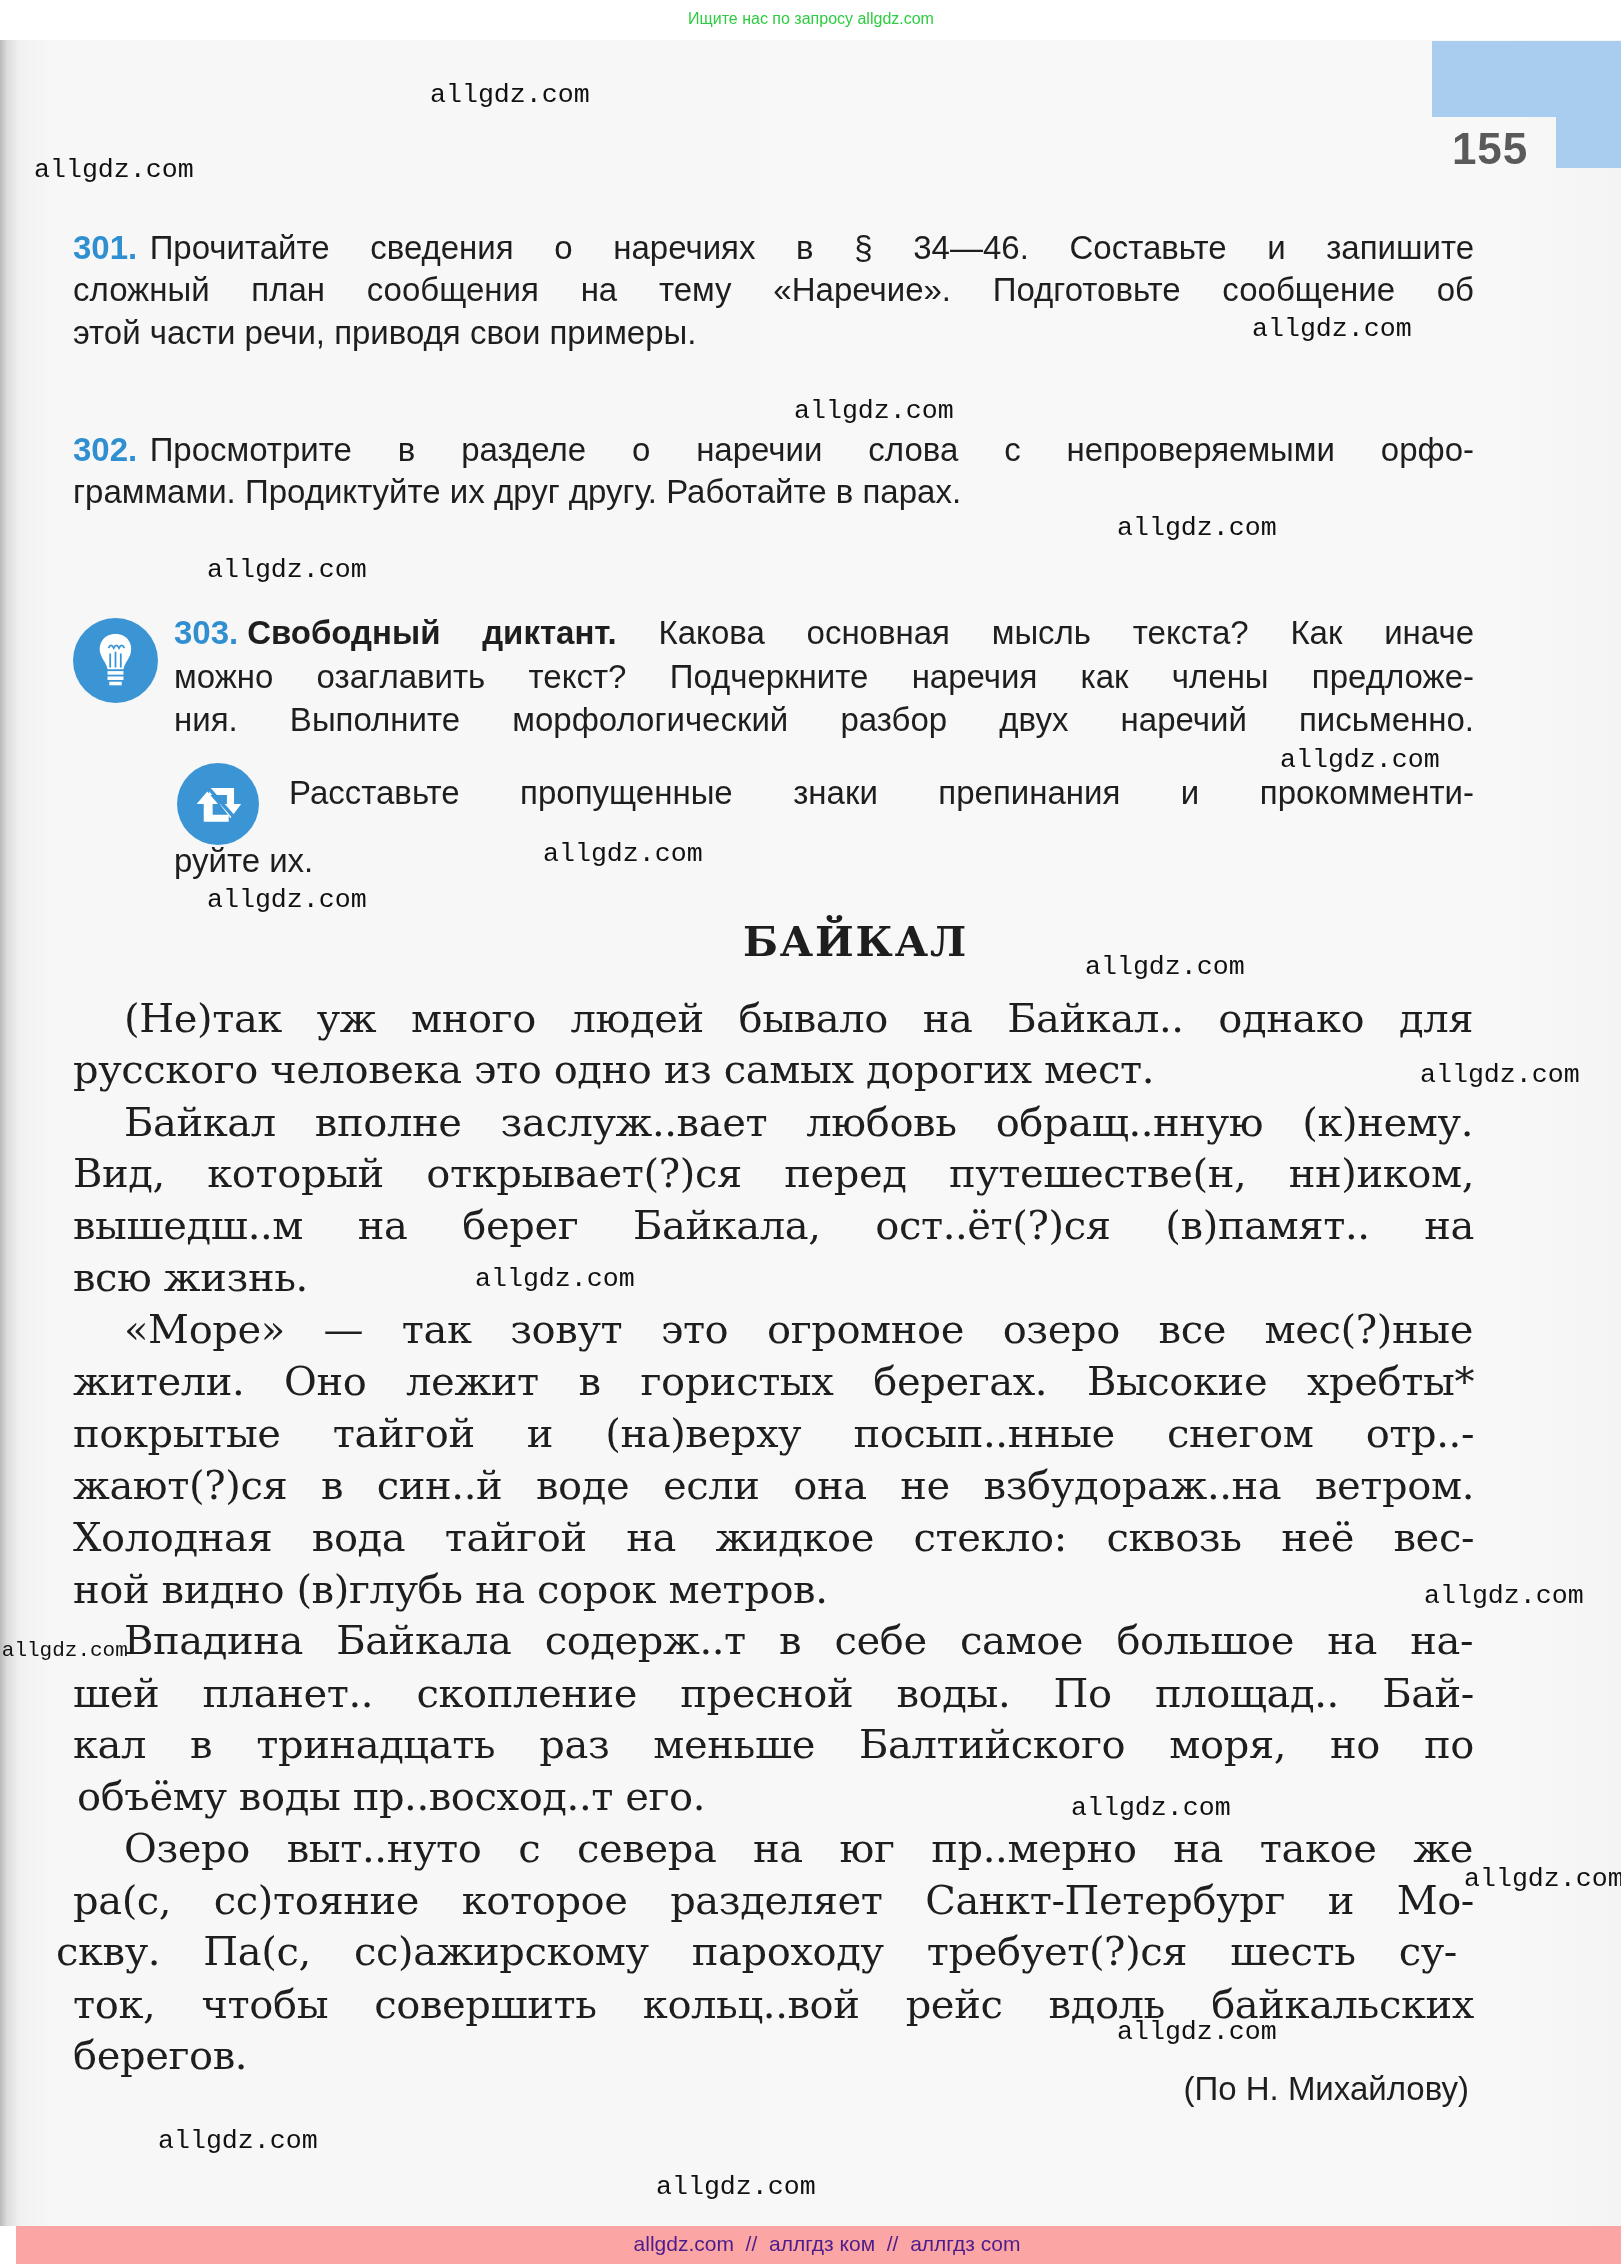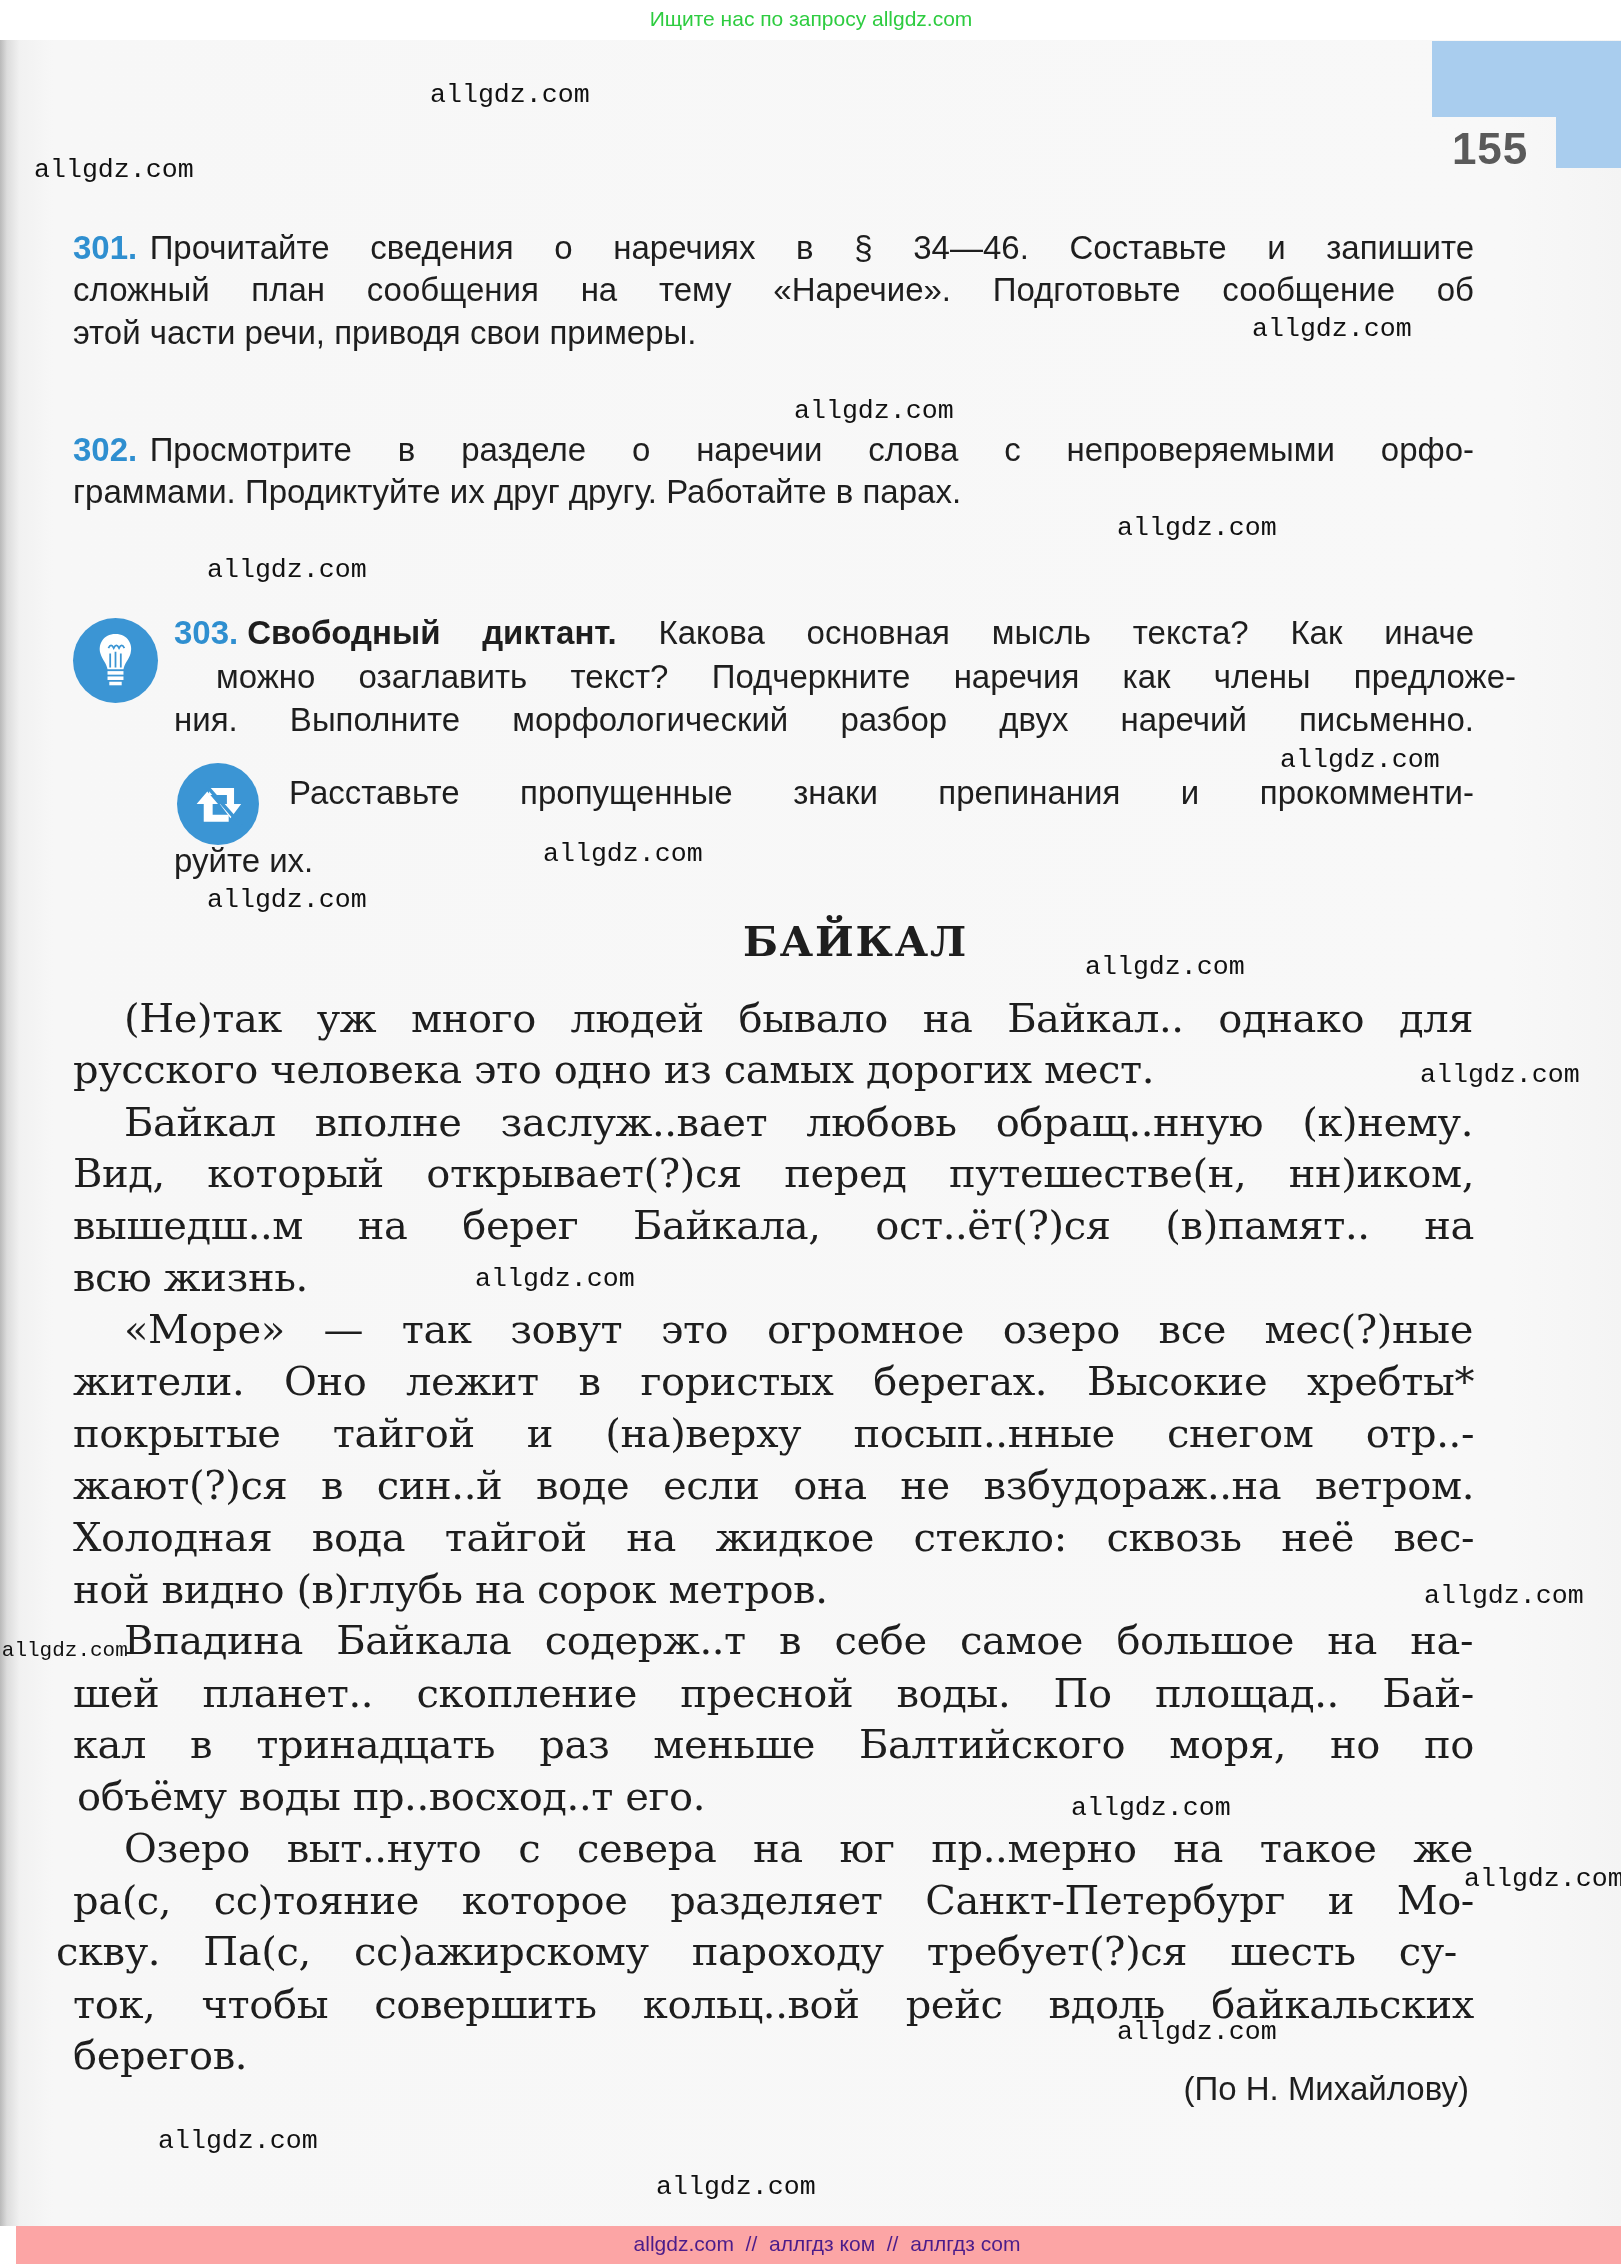--- a/index.html
+++ b/index.html
@@ -1,18 +1,18 @@
 <!DOCTYPE html>
 <html style="font-size:14px"><head>
 <meta charset="utf-8">
 <style>
   html, body { margin: 0; padding: 0; }
   body { width: 1622px; height: 2265px; position: relative; background: #ffffff; overflow: hidden; }
   .banner { position: absolute; left: 0; top: 0; width: 1622px; height: 40px; background: #fff; text-align: center; }
-  .banner span { font-family: "Liberation Sans", sans-serif; font-size: 21px; color: #2ecc40; line-height: 37px; }
+  .banner span { font-family: "Liberation Sans", sans-serif; font-size: 16px; color: #2ecc40; line-height: 37px; }
   .page { position: absolute; left: 0; top: 40px; width: 1622px; height: 2186px;
           background: linear-gradient(90deg, #b9b9b9 0px, #dcdcdc 7px, #f1f1f1 19.5px, #f7f7f7 53px, #f8f8f8 1507px, #f4f4f4 1622px); }
   .footer { position: absolute; left: 16px; top: 2226px; width: 1622px; height: 39px; background: #fca5a5; text-align: center; }
   .footer span { font-family: "Liberation Sans", sans-serif; font-size: 21px; color: #4b1c8a; line-height: 35px; }
   .tab-top { position: absolute; left: 1432px; top: 41px; width: 190px; height: 76px; background: #a9cdee; }
   .tab-side { position: absolute; left: 1556px; top: 115px; width: 66px; height: 53px; background: #a9cdee; }
   .pagenum { position: absolute; left: 1452px; top: 124px; font-family: "Liberation Sans", sans-serif; font-weight: bold; font-size: 44px; color: #5a5a5a; letter-spacing: 0.9px; }
   .line { position: absolute; white-space: nowrap; color: #1e1e1e; }
   .sans { font-family: "Liberation Sans", sans-serif; font-size: 33px; }
   .serif { font-family: "DejaVu Serif", serif; font-size: 40px; letter-spacing: -0.4px; }
@@ -59,21 +59,21 @@
       <path d="M42 56 L42 40 M48 56 L48 38 M54 56 L54 40" stroke="#3b95d4" stroke-width="2" fill="none"></path>
       <path d="M40 34 q3 -6 6 0 q3 -6 6 0 q3 -6 6 0" stroke="#3b95d4" stroke-width="2" fill="none"></path>
       <rect x="39" y="60" width="18" height="4" fill="#fff"></rect>
       <rect x="39" y="66" width="18" height="4" fill="#fff"></rect>
       <rect x="41" y="72" width="14" height="4" fill="#fff"></rect>
     </svg>
   </div>
   <div class="line sans justify" style="left:174px; top:614px; width:1300px;">
     <span class="num" style="margin-right:8.9px;">303.</span><span class="bold">Свободный диктант.</span> <span>Какова основная мысль текста? Как иначе</span>
   </div>
-  <div class="line sans justify" style="left:174px; top:658px; width:1300px;margin-left:42px;">можно озаглавить текст? Подчеркните наречия как члены предложе-</div>
+  <div class="line sans justify" style="left:174px; top:658px; width:1300px;">можно озаглавить текст? Подчеркните наречия как члены предложе-</div>
   <div class="line sans justify" style="left:174px; top:701px; width:1300px;">ния. Выполните морфологический разбор двух наречий письменно.</div>
 
   <div class="icon" style="left:177px; top:763px; width:82px; height:82px;">
     <svg width="82" height="82" viewBox="0 0 92 92">
       <path d="M22 46 L34 32 L46 46 L40 46 L40 58 L58 58 L58 66 L30 66 L30 46 Z" fill="#fff"></path>
       <path d="M36 28 L64 28 L64 46 L72 46 L60 62 L48 46 L56 46 L56 36 L36 36 Z" fill="#fff"></path>
       <line x1="30" y1="22" x2="72" y2="70" stroke="#3b95d4" stroke-width="4"></line>
     </svg>
   </div>
   <div class="line sans justify" style="left:289px; top:774px; width:1185px;">Расставьте пропущенные знаки препинания и прокомменти-</div>

